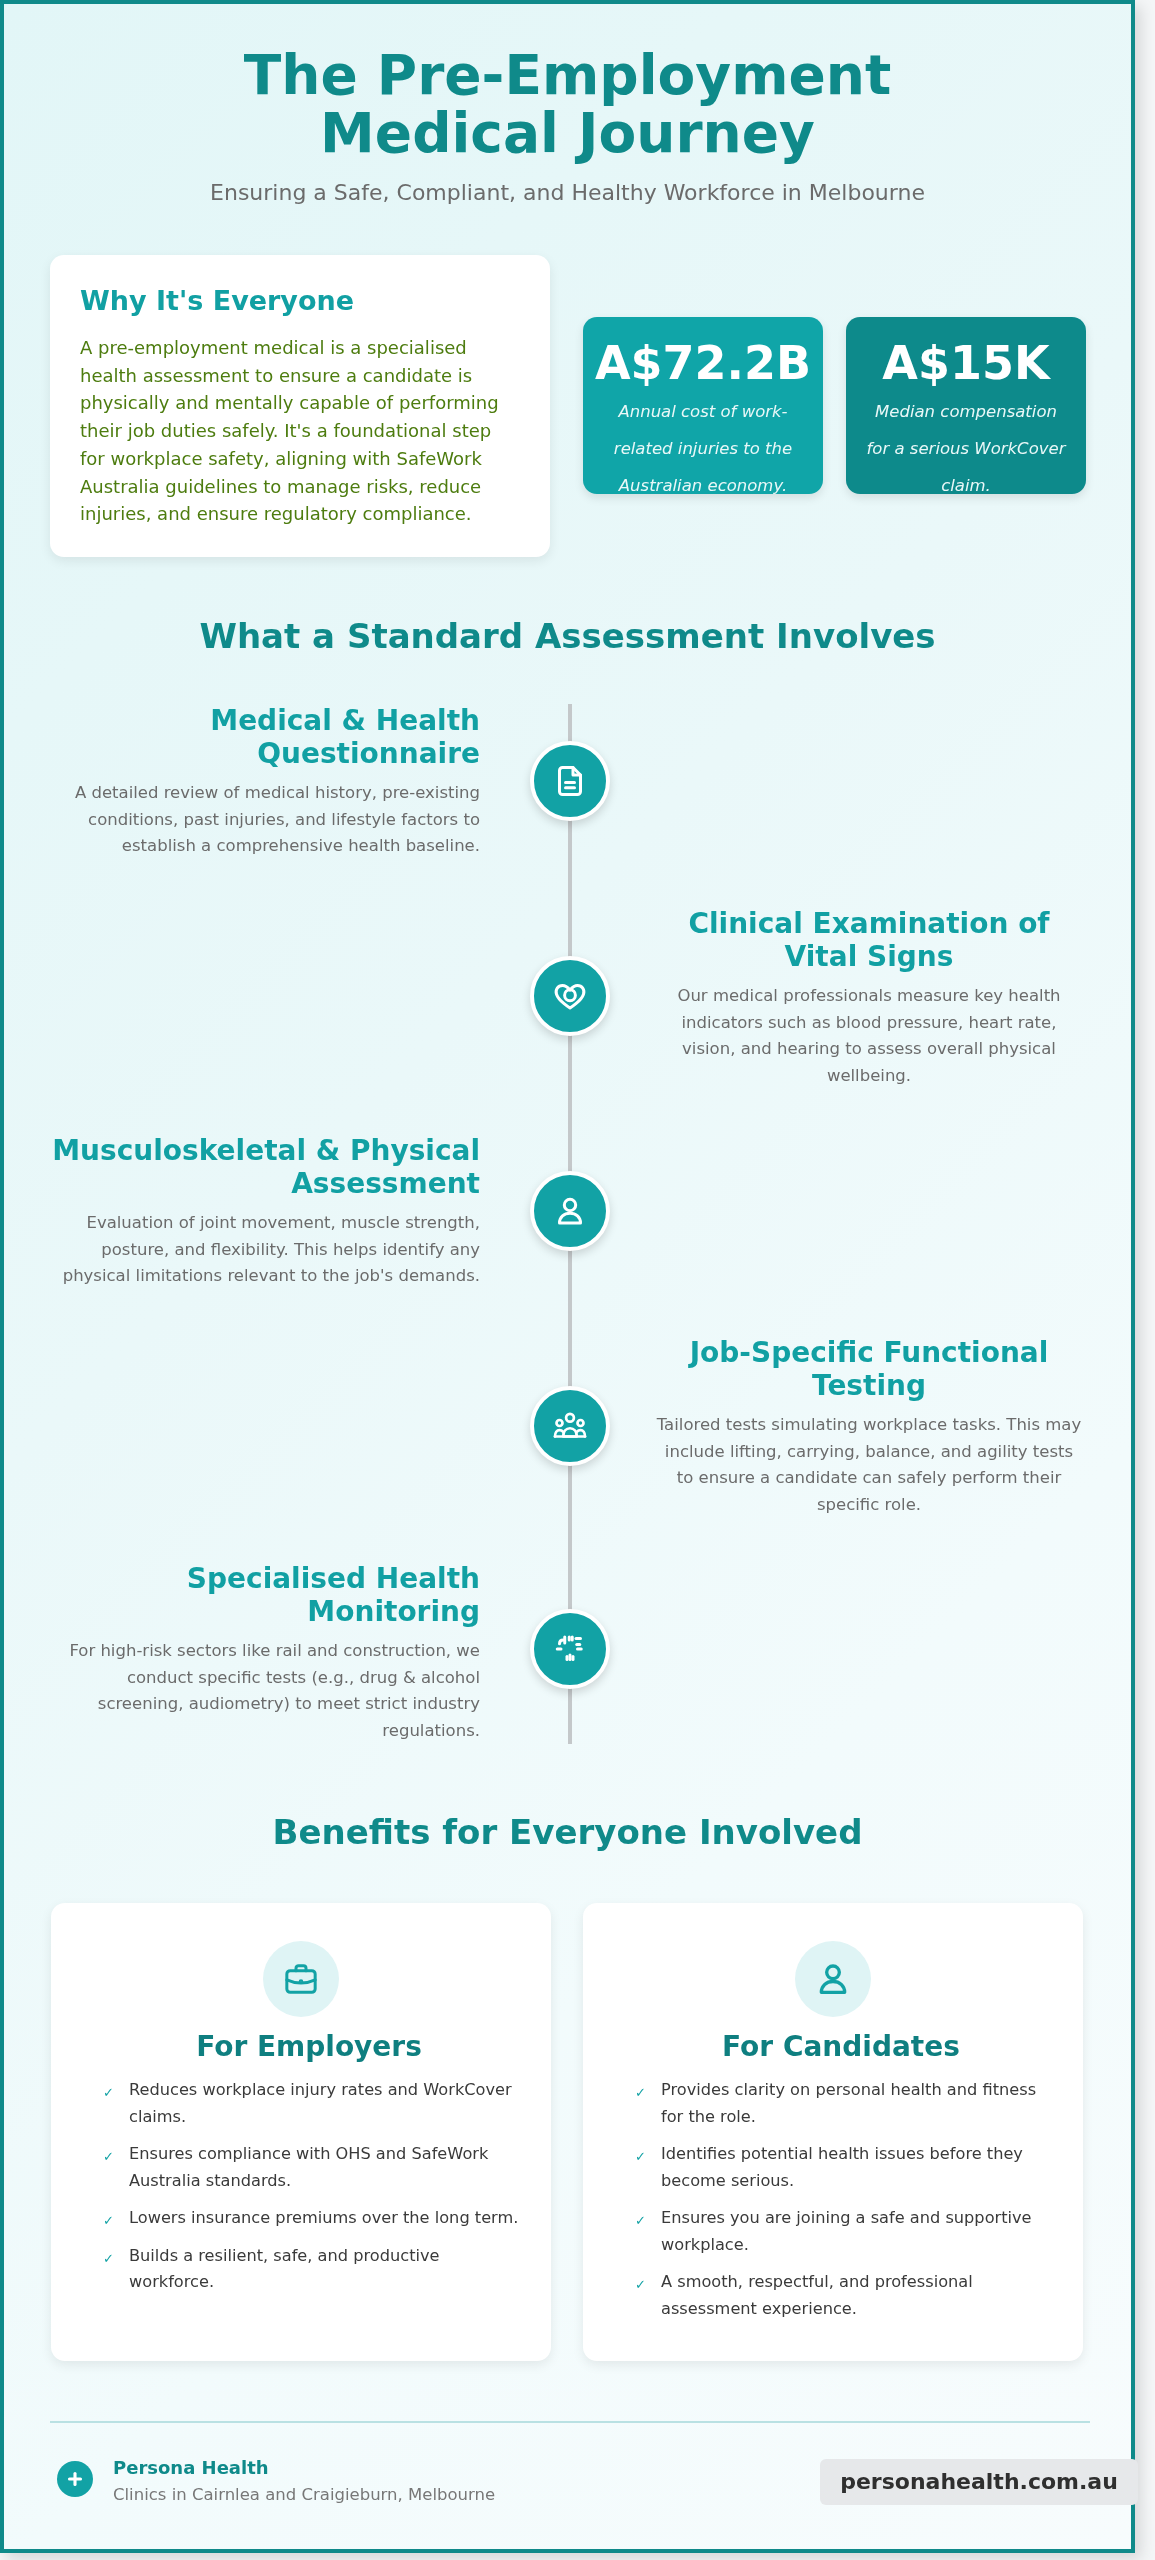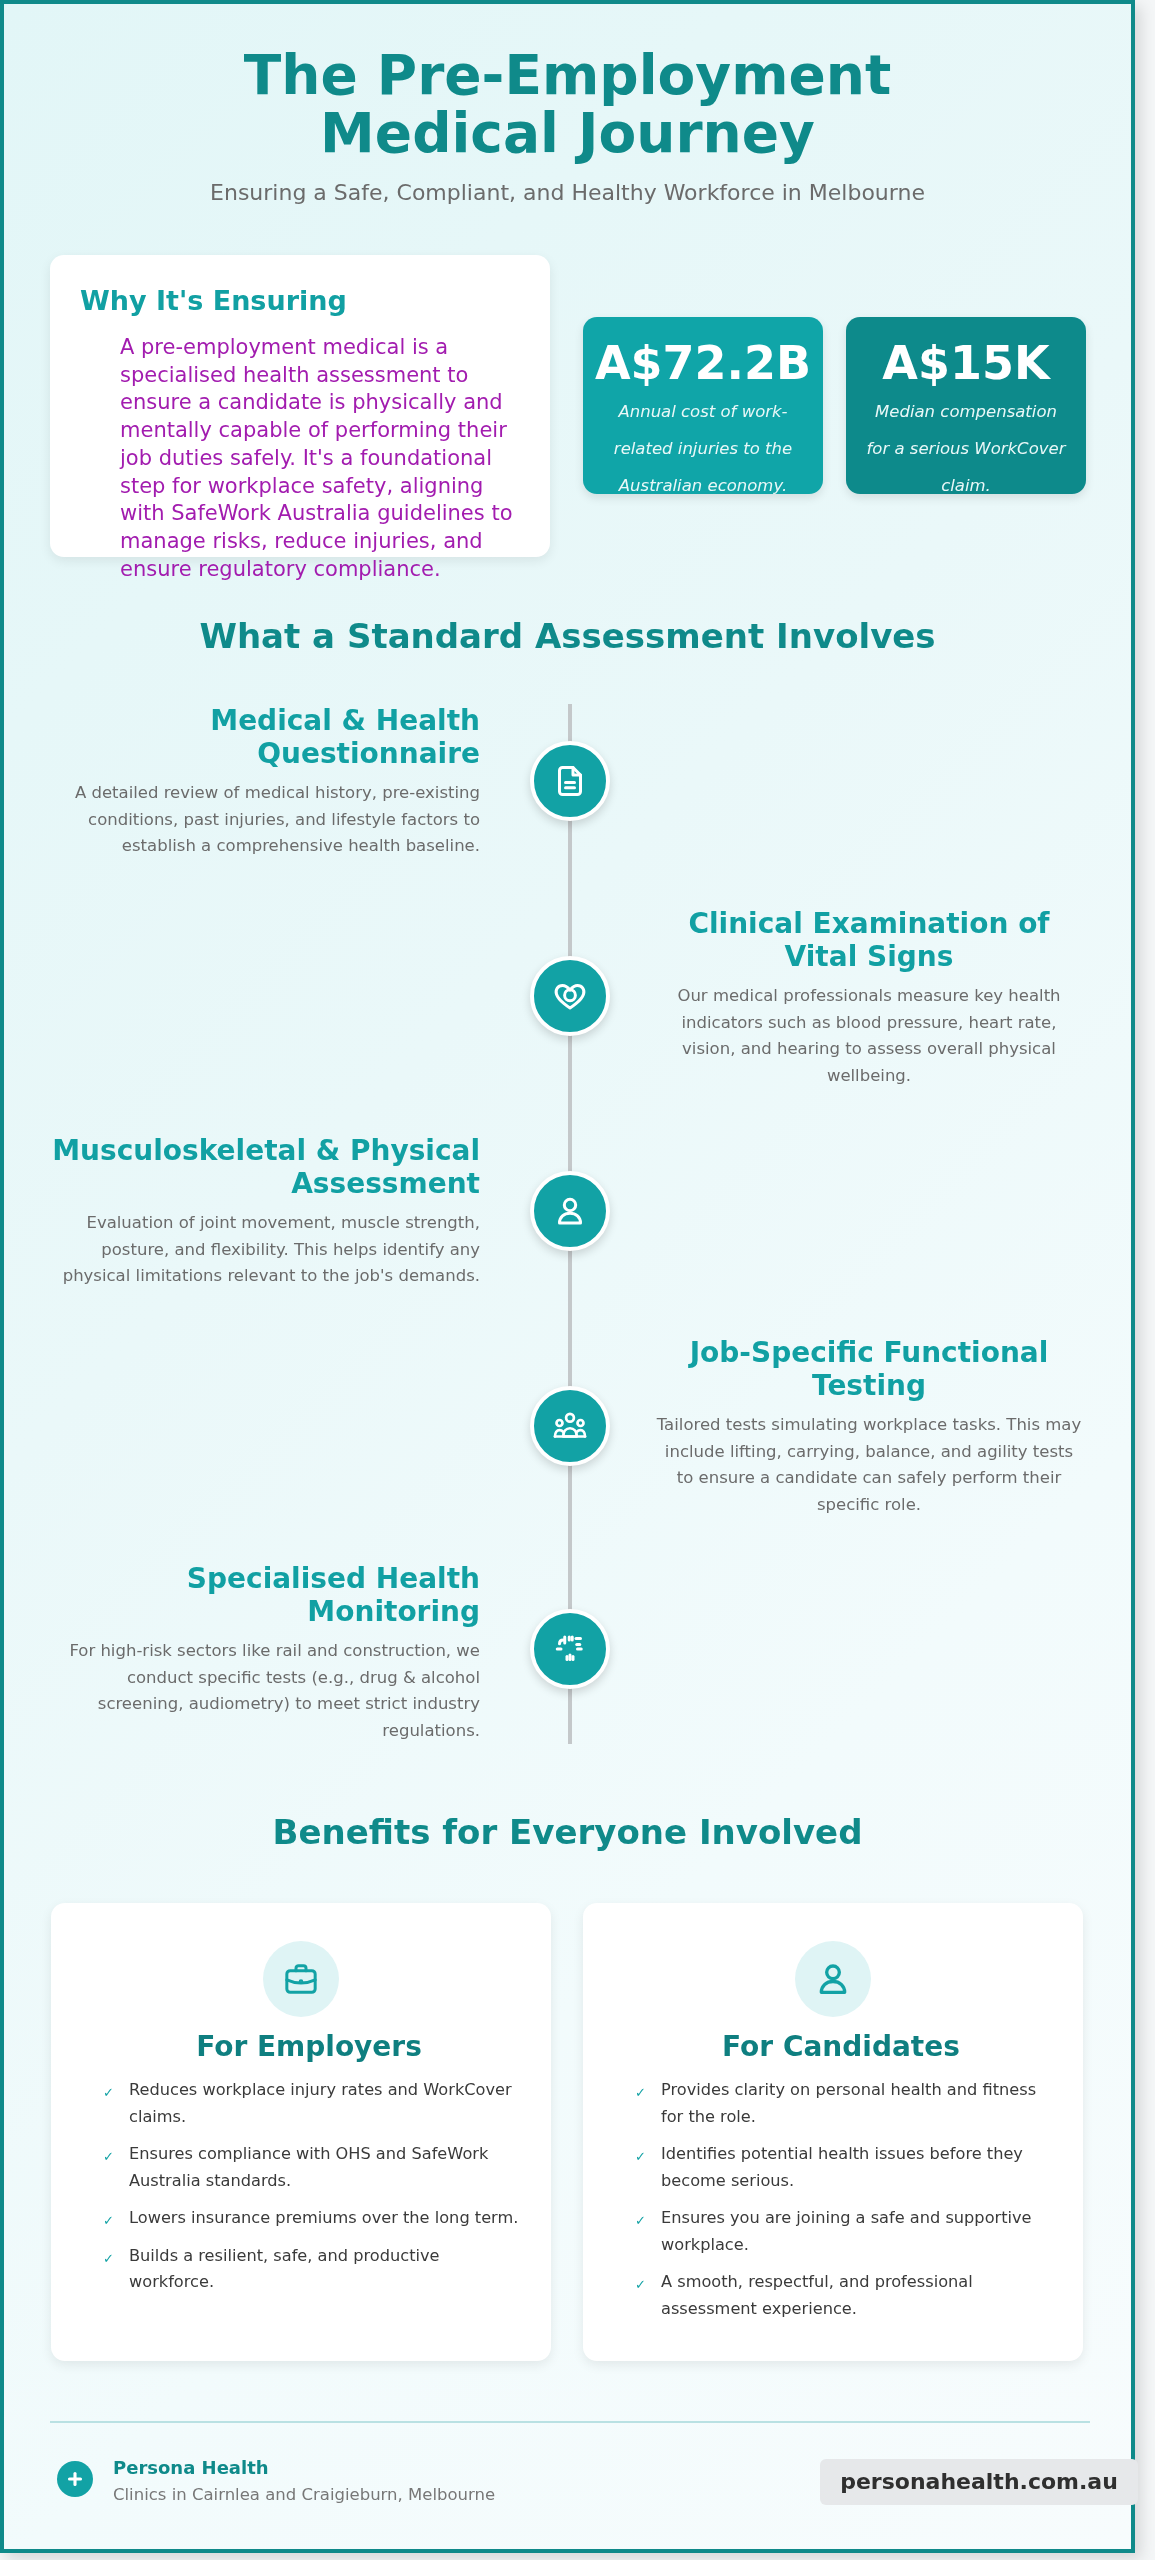--- a/index.html
+++ b/index.html
@@ -26,21 +26,21 @@
   }
 
   
   .intro-card {
     position: absolute; left: 46px; top: 251px; width: 500px; height: 302px;
     background: #fff; border-radius: 14px;
     box-shadow: 0 4px 12px rgba(0,0,0,0.08);
     padding: 30px 30px;
   }
   .intro-title { color: #11a0a3; font-weight: bold; font-size: 27px; margin-bottom: 18px; }
-  .intro-text { color: #a21caf; font-size: 21px; line-height: 27.7px; margin-left: 40px; }
+  .intro-text { color: #4d7c0f; font-size: 18px; line-height: 27.7px; }
 
   .stat {
     position: absolute; top: 313px; width: 240px; height: 177px;
     border-radius: 14px; color: #fff; text-align: center;
     box-shadow: 0 4px 10px rgba(0,0,0,0.1);
     padding-top: 18px;
   }
   .stat-1 { left: 579px; background: #10a5a8; }
   .stat-2 { left: 842px; background: #0d8a8b; }
   .stat-value { font-size: 46px; font-weight: bold; line-height: 56px; }
@@ -114,21 +114,21 @@
 </style>
 </head>
 <body>
 
 <div class="page">
 
   <h1 class="main-title">The Pre-Employment Medical Journey</h1>
   <div class="subtitle">Ensuring a Safe, Compliant, and Healthy Workforce in Melbourne</div>
 
   <div class="intro-card">
-    <h2 class="intro-title">Why It's Ensuring</h2>
+    <h2 class="intro-title">Why It's Everyone</h2>
     <p class="intro-text">A pre-employment medical is a specialised health assessment to ensure a candidate is physically and mentally capable of performing their job duties safely. It's a foundational step for workplace safety, aligning with SafeWork Australia guidelines to manage risks, reduce injuries, and ensure regulatory compliance.</p>
   </div>
 
   <div class="stat stat-1">
     <div class="stat-value">A$72.2B</div>
     <div class="stat-label">Annual cost of work-related injuries to the Australian economy.</div>
   </div>
   <div class="stat stat-2">
     <div class="stat-value">A$15K</div>
     <div class="stat-label">Median compensation for a serious WorkCover claim.</div>

